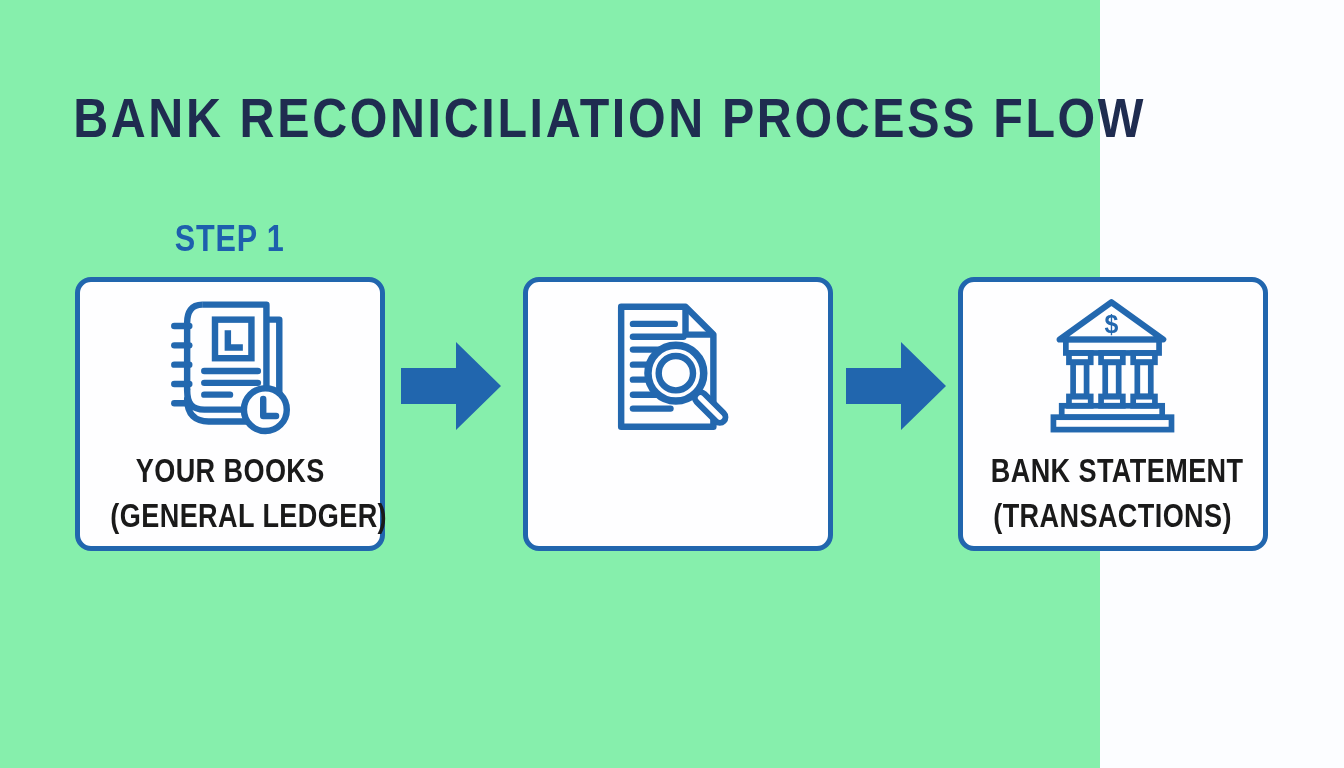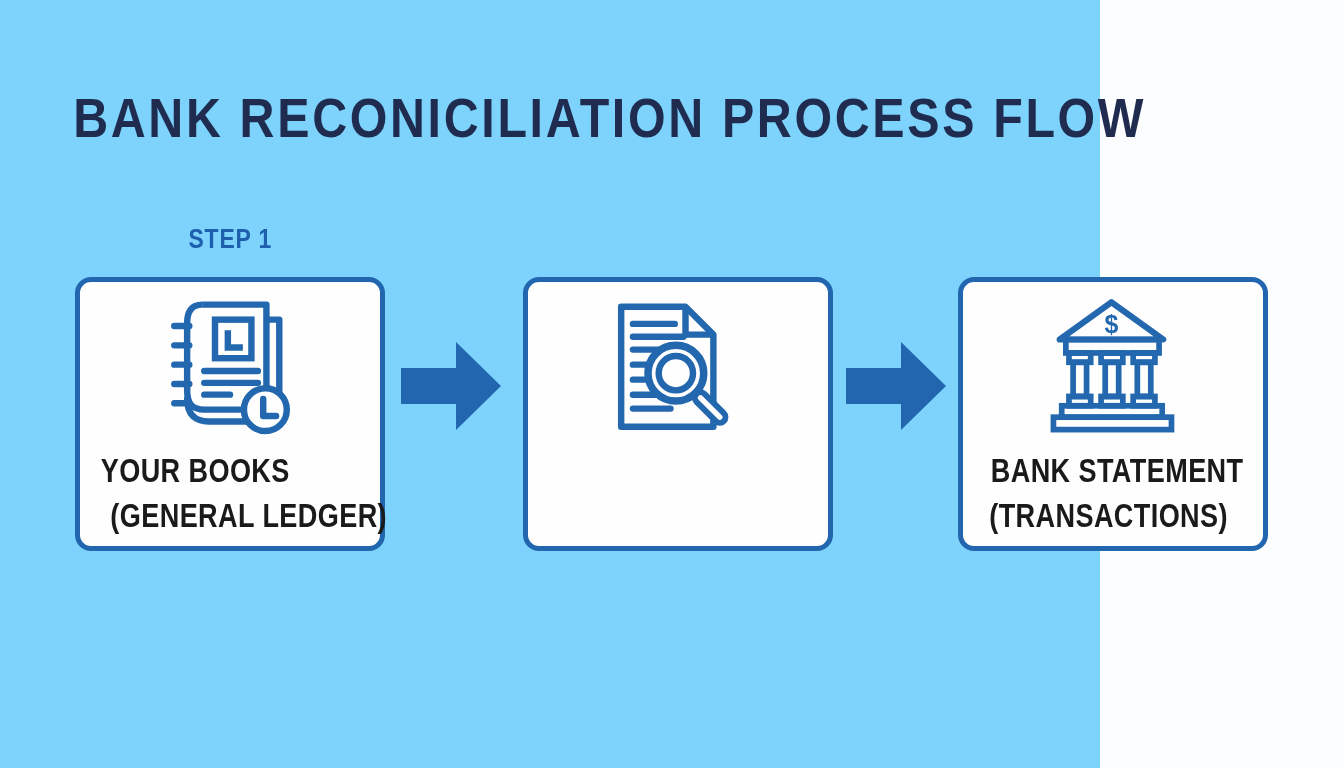--- a/index.html
+++ b/index.html
@@ -6,21 +6,21 @@
   html, body { width: 1344px; height: 768px; }
   body {
     font-family: "Liberation Sans", "DejaVu Sans", sans-serif;
     background: #fcfdff;
     overflow: hidden;
   }
   .canvas {
     position: relative;
     width: 1100px;
     height: 768px;
-    background: #7dd3fc;
+    background: #86efac;
   }
   .title {
     position: absolute;
     top: 88px;
     left: 0;
     width: 100%;
     text-align: center;
     color: #1f2c50;
     font-size: 55px;
     font-weight: bold;
@@ -42,21 +42,21 @@
   .col-1 { left: 75px; }
   .col-2 { left: 523px; }
   .col-3 { left: 958px; }
   .step-label {
     position: absolute;
     top: 0;
     left: 0;
     width: 100%;
     text-align: center;
     color: #1d5fad;
-    font-size: 27px;
+    font-size: 36px;
     font-weight: bold;
     line-height: 38px;
     white-space: nowrap;
   }
   .step-label .squish {
     display: inline-block;
     transform: scaleX(0.85);
     transform-origin: 50% 50%;
     letter-spacing: 1px;
   }
@@ -76,21 +76,21 @@
     left: 0;
     width: 100%;
     display: flex;
     justify-content: center;
   }
   .box-text {
     position: absolute;
     top: 166px;
     left: 0;
     width: 100%;
-    text-align: left;
+    text-align: center;
     color: #1a1a1a;
     font-size: 33px;
     font-weight: bold;
     line-height: 45px;
     white-space: nowrap;
   }
   .box-text .squish {
     display: inline-block;
     transform: scaleX(0.82);
     transform-origin: 50% 50%;

